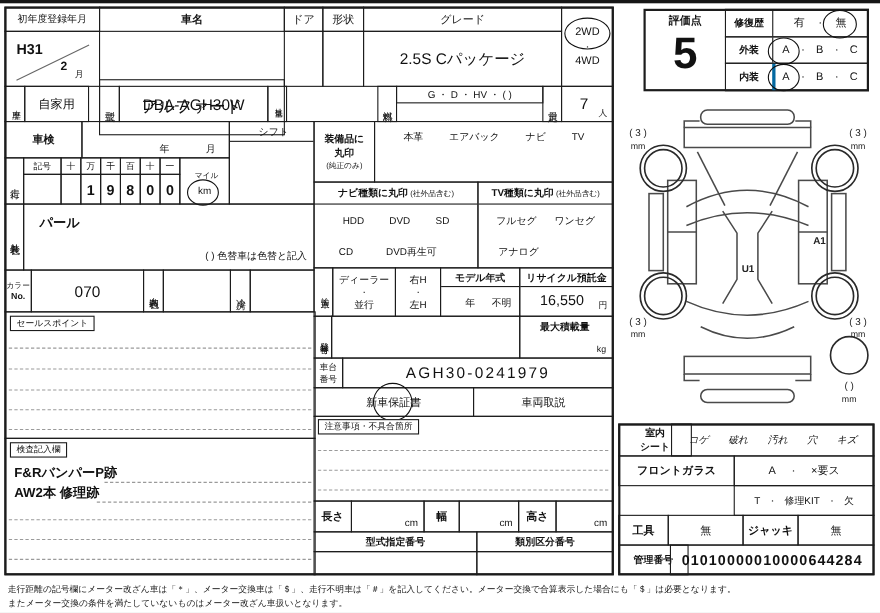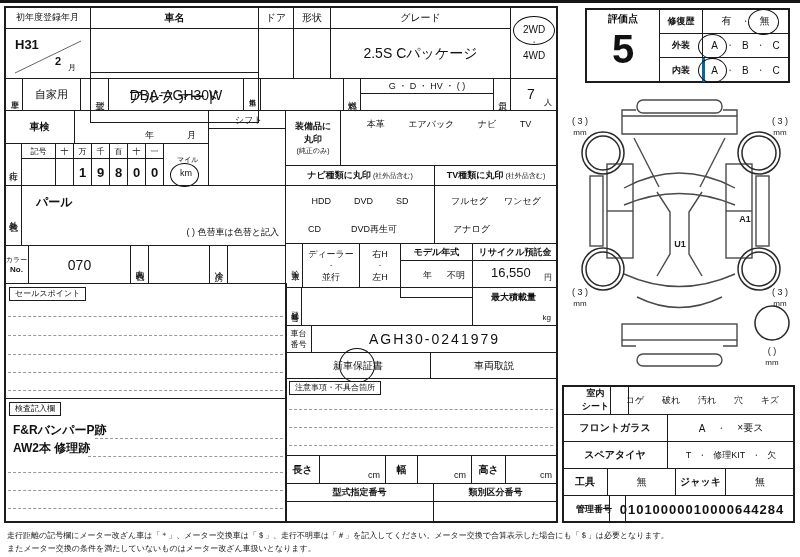--- a/index.html
+++ b/index.html
@@ -250,21 +250,21 @@
   <div class="bx col f9" style="left:302px;top:243px;width:58px;height:45px;">
     <span>ディーラー</span>
     <span class="f7">・</span>
     <span>並行</span>
   </div>
   <div class="bx col f9" style="left:359px;top:243px;width:42px;height:45px;">
     <span>右H</span>
     <span class="f7">・</span>
     <span>左H</span>
   </div>
-  <div class="bx" style="left:400px;top:243px;width:73px;height:55px;">
+  <div class="bx" style="left:400px;top:243px;width:73px;height:45px;">
     <div class="ct f9 bold" style="height:16px;border-bottom:1px solid #1c1c1c;">
         <span>モデル年式</span>
       </div>
     <span class="abs f9" style="left:22px;top:25px;">年</span>
     <span class="abs f9" style="left:46px;top:25px;">不明</span>
   </div>
   <div class="bx" style="left:472px;top:243px;width:86px;height:45px;">
     <div class="ct f9 bold" style="height:16px;border-bottom:1px solid #1c1c1c;">
         <span>リサイクル預託金</span>
       </div>
@@ -422,38 +422,35 @@
       <text x="183" y="130" font-size="9" font-weight="bold">A1</text>
       <text x="118" y="155" font-size="9" font-weight="bold">U1</text>
     </g>
   </svg>
 
   <div class="bx b2" style="left:562px;top:385px;width:233px;height:138px;"></div>
   <div class="bx col" style="left:562px;top:385px;width:67px;height:30px;">
     <span class="f9 bold">室内</span>
     <span class="f9 bold">シート</span>
   </div>
-  <div class="bx gapflex f9" style="left:610px;top:385px;width:185px;height:30px;justify-content:space-around;padding:0 6px;">
+  <div class="bx gapflex f9" style="left:610px;top:385px;width:185px;height:30px;justify-content:space-around;padding:0 6px;font-style:italic;">
     <span>コゲ</span>
     <span>破れ</span>
     <span>汚れ</span>
     <span>穴</span>
     <span>キズ</span>
   </div>
   <div class="bx ct f10 bold" style="left:562px;top:414px;width:106px;height:28px;">
       <span>フロントガラス</span>
     </div>
   <div class="bx gapflex f10" style="left:667px;top:414px;width:128px;height:28px;gap:12px;">
     <span>A</span>
     <span class="f8">・</span>
     <span>×要ス</span>
   </div>
-  <div class="bx ct f10 bold" style="left:562px;top:441px;width:106px;height:28px;">
-      <span>スペアタイヤ</span>
-    </div>
   <div class="bx gapflex f9" style="left:667px;top:441px;width:128px;height:28px;gap:7px;">
     <span>T</span>
     <span class="f8">・</span>
     <span>修理KIT</span>
     <span class="f8">・</span>
     <span>欠</span>
   </div>
   <div class="bx ct f10 bold" style="left:562px;top:468px;width:46px;height:28px;">
       <span>工具</span>
     </div>

